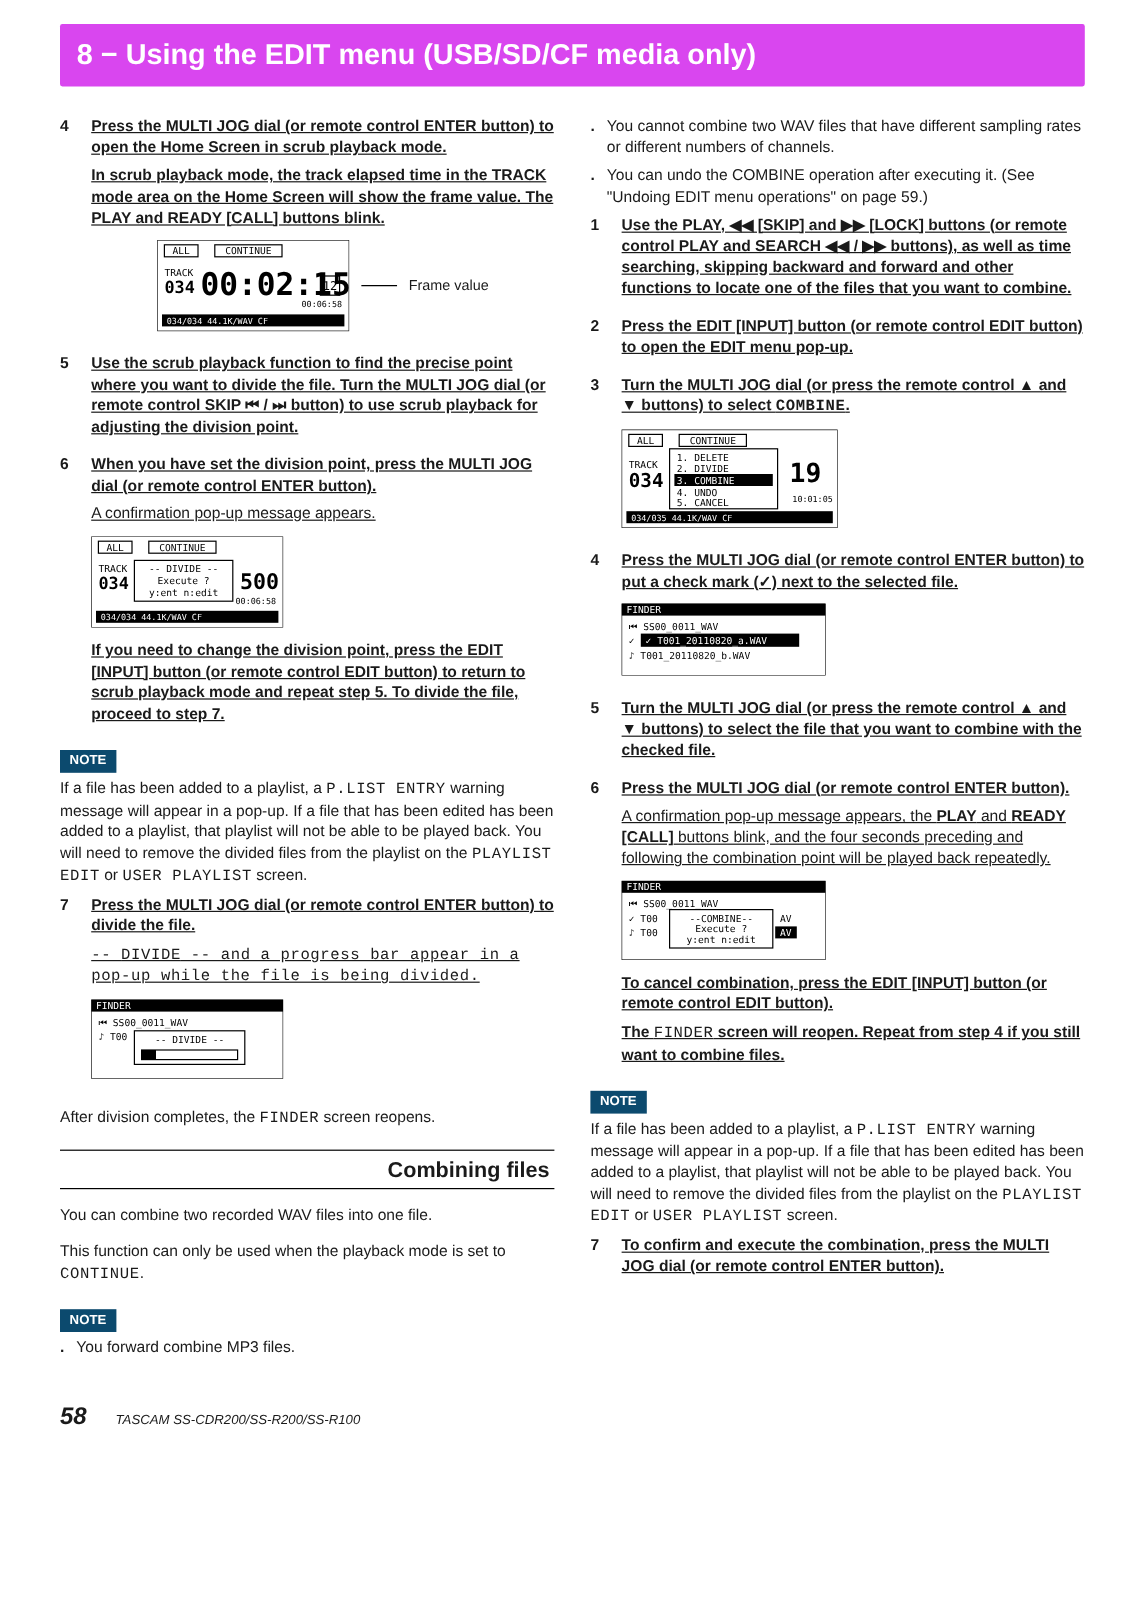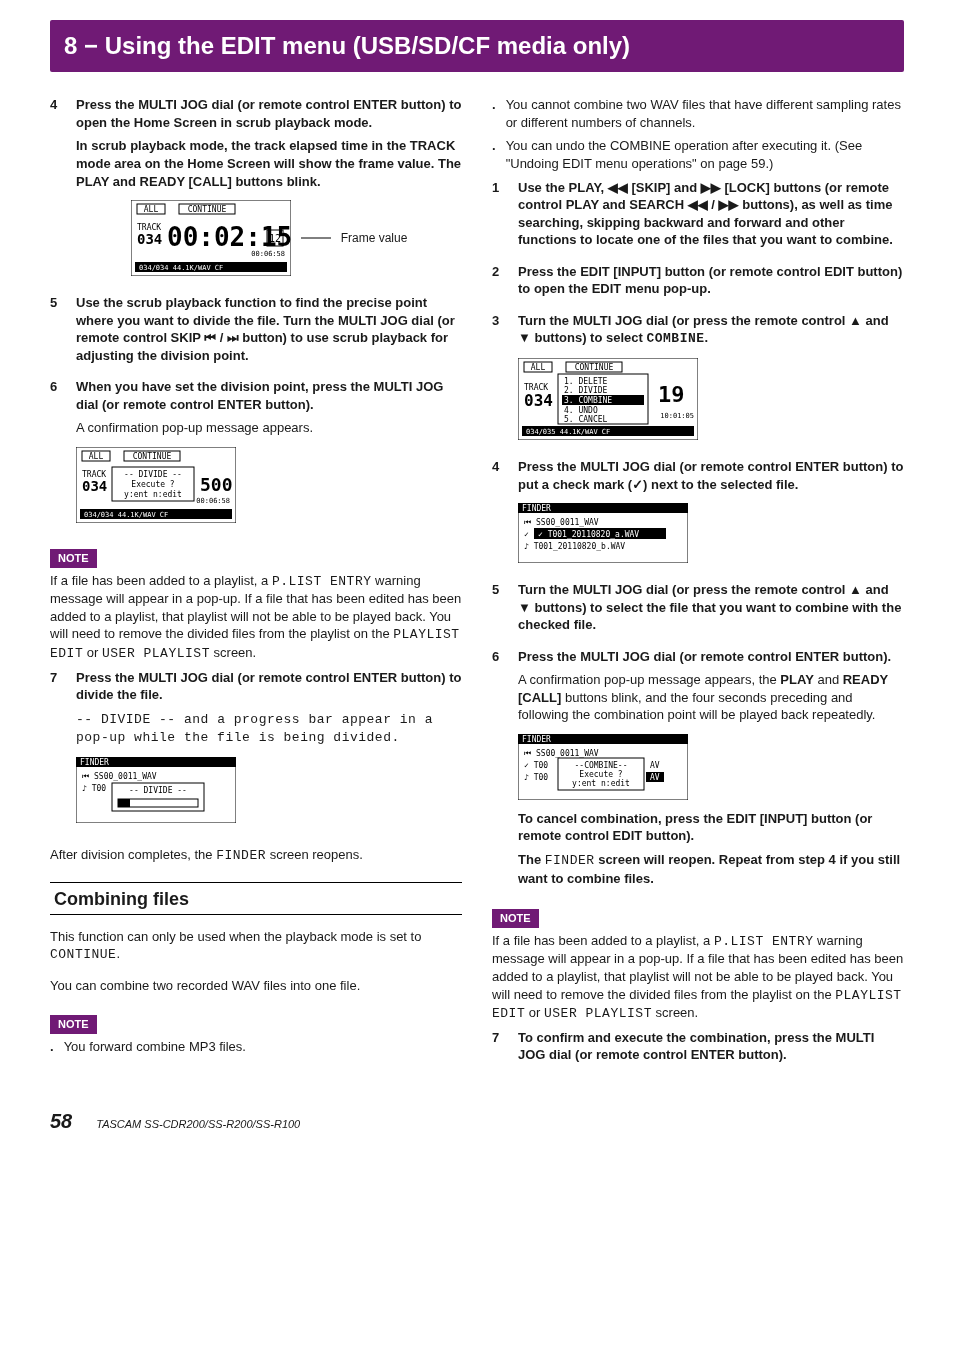--- a/index.html
+++ b/index.html
@@ -9,21 +9,21 @@
     font-size: 13px;
     line-height: 1.35;
     color: #1a1a1a;
     width: 954px;
   }
   .page {
     padding: 20px 50px 20px 50px;
     position: relative;
   }
   .header-bar {
-    background: #701a75;
+    background: #d946ef;
     color: #fff;
     font-weight: bold;
     font-size: 24px;
     padding: 10px 14px;
     margin-bottom: 24px;
     border-radius: 2px;
   }
   .cols {
     display: flex;
     gap: 30px;
@@ -36,42 +36,43 @@
     display: flex;
     gap: 12px;
     margin-bottom: 8px;
   }
   .step-num {
     font-weight: bold;
     width: 14px;
     flex-shrink: 0;
   }
   .step-body { flex: 1; }
-  .step-body p { margin: 0 0 6px 0; }
+  .step-body p { margin: 0 0 6px 0; text-decoration: underline; }
   .bold { font-weight: bold; }
   .note-label {
     display: inline-block;
-    background: #701a75;
+    background: #0c4a6e;
     color: #fff;
     font-weight: bold;
     font-size: 11px;
     padding: 2px 8px;
     margin: 8px 0 4px 0;
   }
   .mono {
     font-family: "Courier New", monospace;
     letter-spacing: 0.5px;
   }
   .subhead {
     font-size: 18px;
     font-weight: bold;
     border-top: 1.5px solid #000;
     border-bottom: 1px solid #000;
     padding: 4px 4px 2px;
     margin: 18px 0 10px 0;
+    text-align: right;
   }
   .screen-img {
     margin: 10px auto;
     text-align: center;
   }
   .screen-img .row { display: flex; align-items: center; justify-content: center; gap: 10px; }
   .screen-img svg { display: block; }
   .frame-label { font-size: 12px; }
   .dot-item { display: flex; gap: 10px; margin-bottom: 6px; }
   .dot-item .dot { font-weight: bold; }
@@ -159,20 +160,21 @@
               <text x="77" y="30" font-family="monospace" font-size="8" text-anchor="middle">-- DIVIDE --</text>
               <text x="77" y="40" font-family="monospace" font-size="8" text-anchor="middle">Execute ?</text>
               <text x="77" y="50" font-family="monospace" font-size="8" text-anchor="middle">y:ent n:edit</text>
               <text x="124" y="44" font-family="monospace" font-size="18" font-weight="bold">500</text>
               <text x="154" y="56" font-family="monospace" font-size="7" text-anchor="end">00:06:58</text>
               <rect x="4" y="62" width="152" height="10" fill="#000"></rect>
               <text x="8" y="70" font-family="monospace" font-size="7" fill="#fff">034/034  44.1K/WAV            CF</text>
             </svg>
           </div>
 
+          <p class="bold">If you need to change the division point, press the EDIT [INPUT] button (or remote control EDIT button) to return to scrub playback mode and repeat step 5. To divide the file, proceed to step 7.</p>
         </div>
       </div>
 
       <div class="note-label">NOTE</div>
       <p style="margin:0 0 6px 0;">
         <span>If a file has been added to a playlist, a </span><span class="mono">P.LIST ENTRY</span><span> warning message will appear in a pop-up. If a file that has been edited has been added to a playlist, that playlist will not be able to be played back. You will need to remove the divided files from the playlist on the </span><span class="mono">PLAYLIST EDIT</span><span> or </span><span class="mono">USER PLAYLIST</span><span> screen.</span>
       </p>
 
       <div class="step">
         <div class="step-num">7</div>
@@ -196,24 +198,24 @@
             </svg>
           </div>
         </div>
       </div>
 
       <p style="">
         <span>After division completes, the </span><span class="mono">FINDER</span><span> screen reopens.</span>
       </p>
 
       <div class="subhead">Combining files</div>
+      <p>You can combine two recorded WAV files into one file.</p>
       <p>
         <span>This function can only be used when the playback mode is set to </span><span class="mono">CONTINUE</span><span>.</span>
       </p>
-      <p>You can combine two recorded WAV files into one file.</p>
 
       <div class="note-label">NOTE</div>
       <div class="dot-item">
         <span class="dot">.</span>
           <span>You forward combine MP3 files.</span>
       </div>
     </div>
 
     <div class="col">
       <div class="dot-item">

